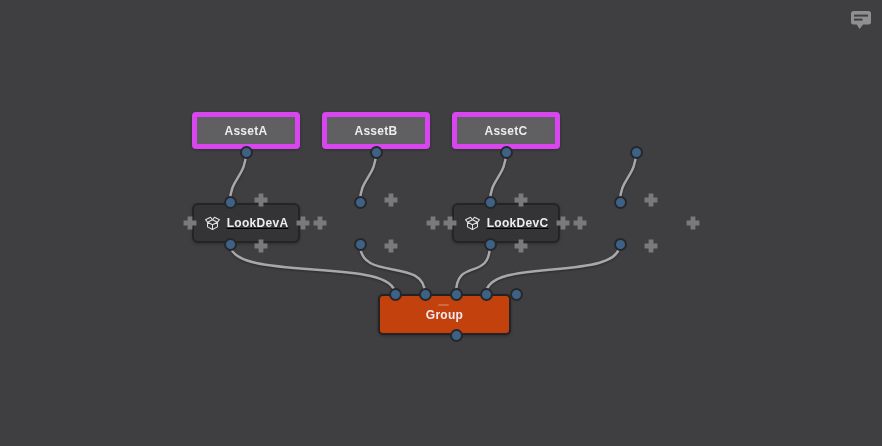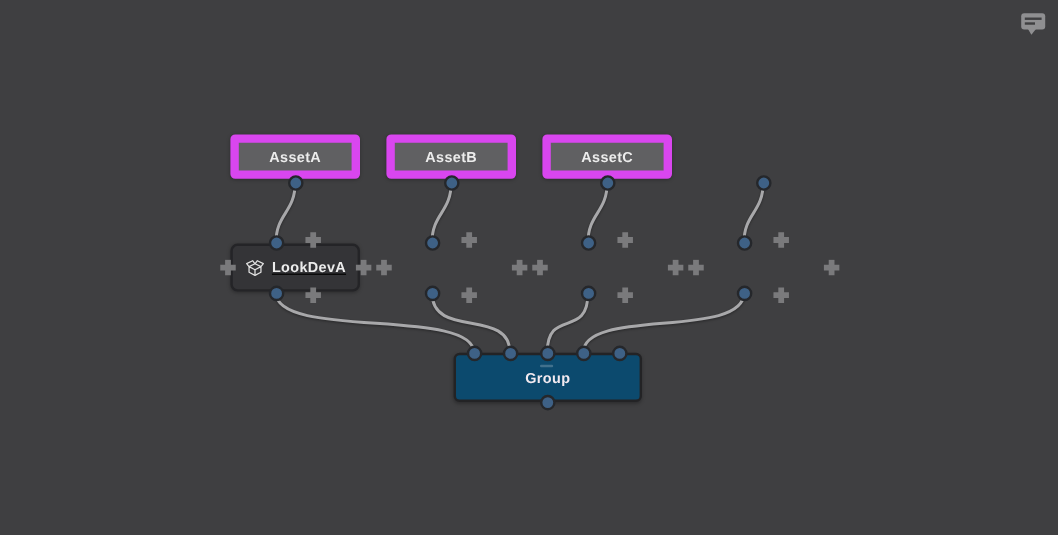--- a/index.html
+++ b/index.html
@@ -11,27 +11,27 @@
   .wires { position:absolute; left:0; top:0; z-index:1; }
   .wire { fill:none; stroke:#a8a8aa; stroke-width:2.5; stroke-linecap:round;
           filter:drop-shadow(0 1px 1px rgba(0,0,0,0.35)); }
 
   .node { position:absolute; display:flex; align-items:center; justify-content:center;
           z-index:3; box-shadow:0 1px 3px rgba(0,0,0,0.28); }
   .node .label { font-size:12px; font-weight:bold; color:#ececec; letter-spacing:0.3px;
                  white-space:nowrap; }
 
   .asset { width:108px; height:37px; top:112px; background:#606062;
-           border:7px solid #d946ef; border-radius:4px; }
+           border:5px solid #d946ef; border-radius:4px; }
 
   .lookdev { width:108px; height:40px; top:203px; background:#343437;
              border:2px solid #242427; border-radius:6px; gap:6px;text-decoration:underline; }
   .lookdev .icon { display:flex; align-items:center; }
 
-  .group-node { left:378px; top:294px; width:157px; height:41px; background:#0c4a6e;
+  .group-node { left:378px; top:294px; width:133px; height:41px; background:#c2410c;
                 border:2px solid #232325; border-radius:5px; }
   .group-node .label { color:#f3eaf0; }
   .group-node .dash { position:absolute; top:8px; left:50%; margin-left:-7px; width:11px;
                       height:2px; background:rgba(255,255,255,0.22); border-radius:1px; }
 
   .port { position:absolute; width:13px; height:13px; border-radius:50%;
           background:#3e6186; border:2px solid #25272b; z-index:5; }
 
   .plus { position:absolute; width:15px; height:15px; background:#7a7a7c; z-index:4;
           clip-path:polygon(34% 7%, 66% 7%, 66% 34%, 93% 34%, 93% 66%, 66% 66%,
@@ -70,20 +70,32 @@
     <span class="icon">
       <svg width="17" height="17" viewBox="0 0 24 24" fill="none" stroke="#e0e0e0" stroke-width="1.5" stroke-linejoin="round">
         <path d="M5 10.2 L12 13.8 L19 10.2 L19 16.8 L12 20.4 L5 16.8 Z"></path>
         <path d="M12 13.8 V20.4"></path>
         <path d="M5 10.2 L12 6.8 L19 10.2"></path>
         <path d="M5 10.2 L2.2 6.6 L9.2 3.2 L12 6.8"></path>
         <path d="M19 10.2 L21.8 6.6 L14.8 3.2 L12 6.8"></path>
       </svg>
     </span>
     <span class="label">LookDevA</span>
+  </div>
+  <div class="node lookdev" style="left:452px">
+    <span class="icon">
+      <svg width="17" height="17" viewBox="0 0 24 24" fill="none" stroke="#e0e0e0" stroke-width="1.5" stroke-linejoin="round">
+        <path d="M5 10.2 L12 13.8 L19 10.2 L19 16.8 L12 20.4 L5 16.8 Z"></path>
+        <path d="M12 13.8 V20.4"></path>
+        <path d="M5 10.2 L12 6.8 L19 10.2"></path>
+        <path d="M5 10.2 L2.2 6.6 L9.2 3.2 L12 6.8"></path>
+        <path d="M19 10.2 L21.8 6.6 L14.8 3.2 L12 6.8"></path>
+      </svg>
+    </span>
+    <span class="label">LookDevC</span>
   </div>
 
   <div class="node group-node">
     <span class="dash"></span>
     <span class="label">Group</span>
   </div>
 
   <div class="plus" style="left:182.5px;top:215.5px"></div>
   <div class="plus" style="left:295.5px;top:215.5px"></div>
   <div class="plus" style="left:253.5px;top:192.5px"></div>

